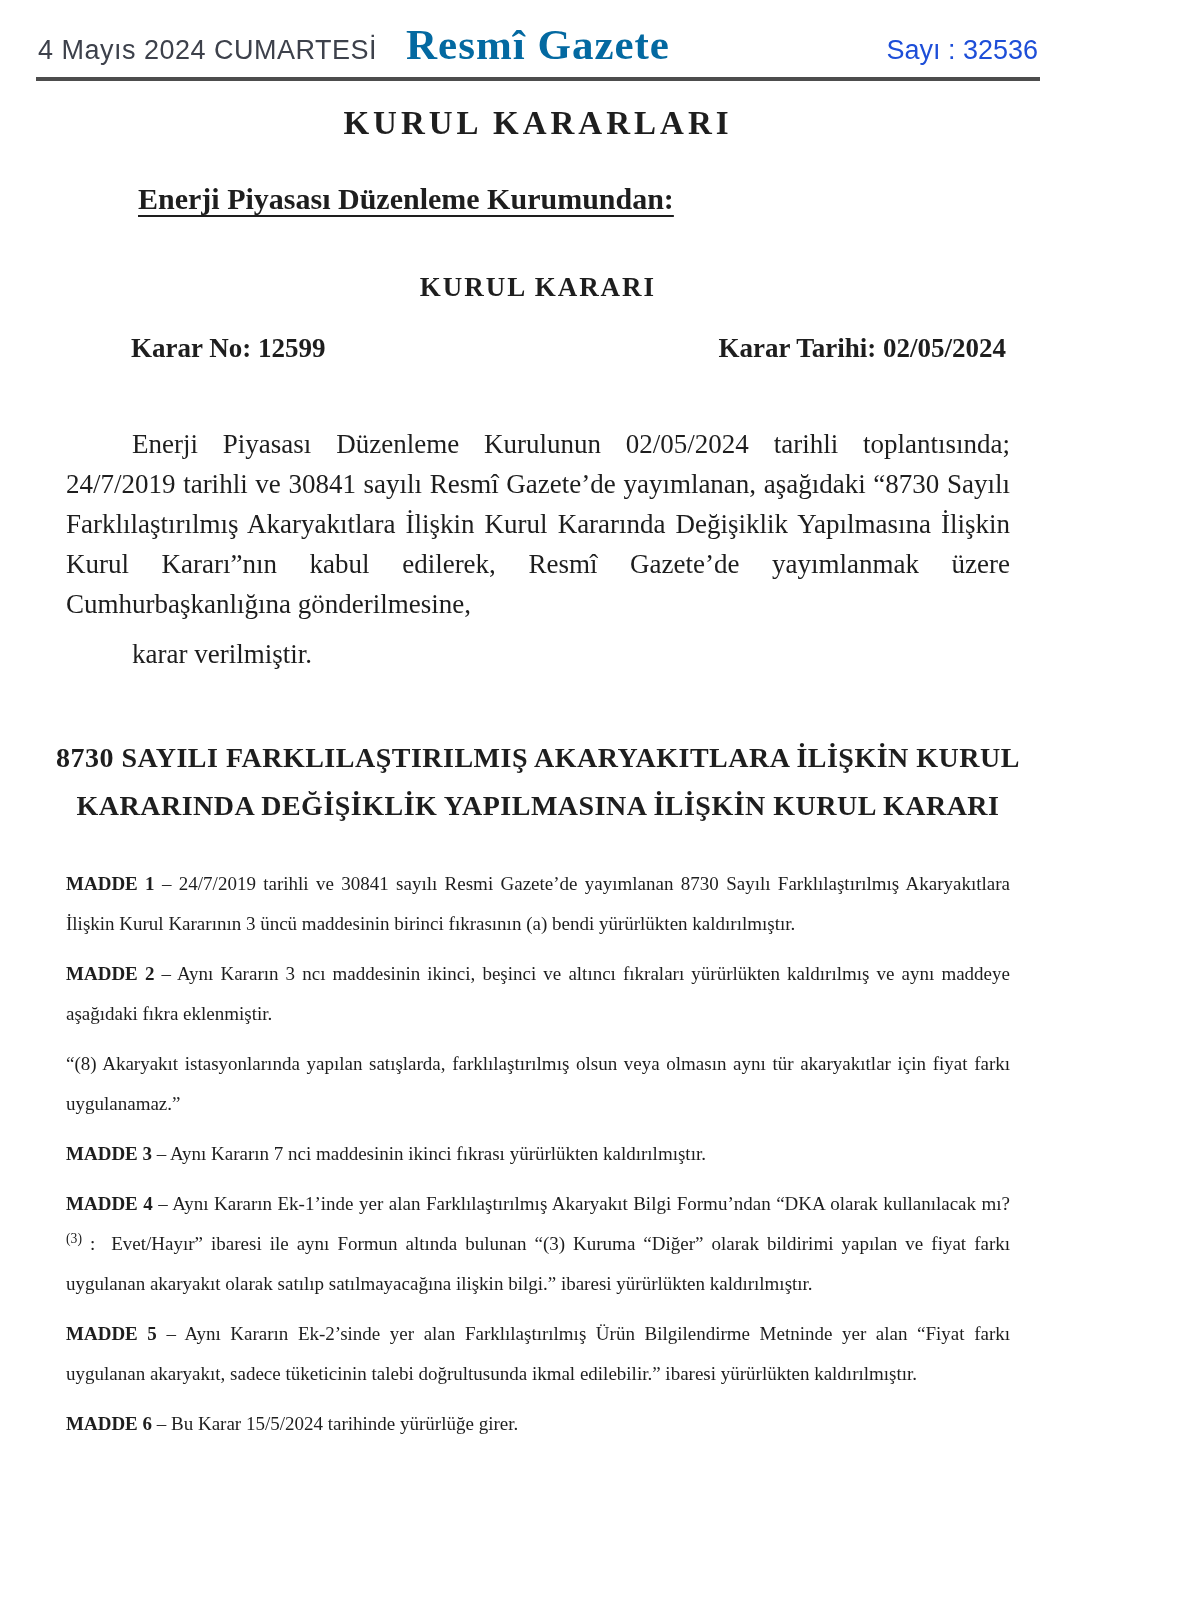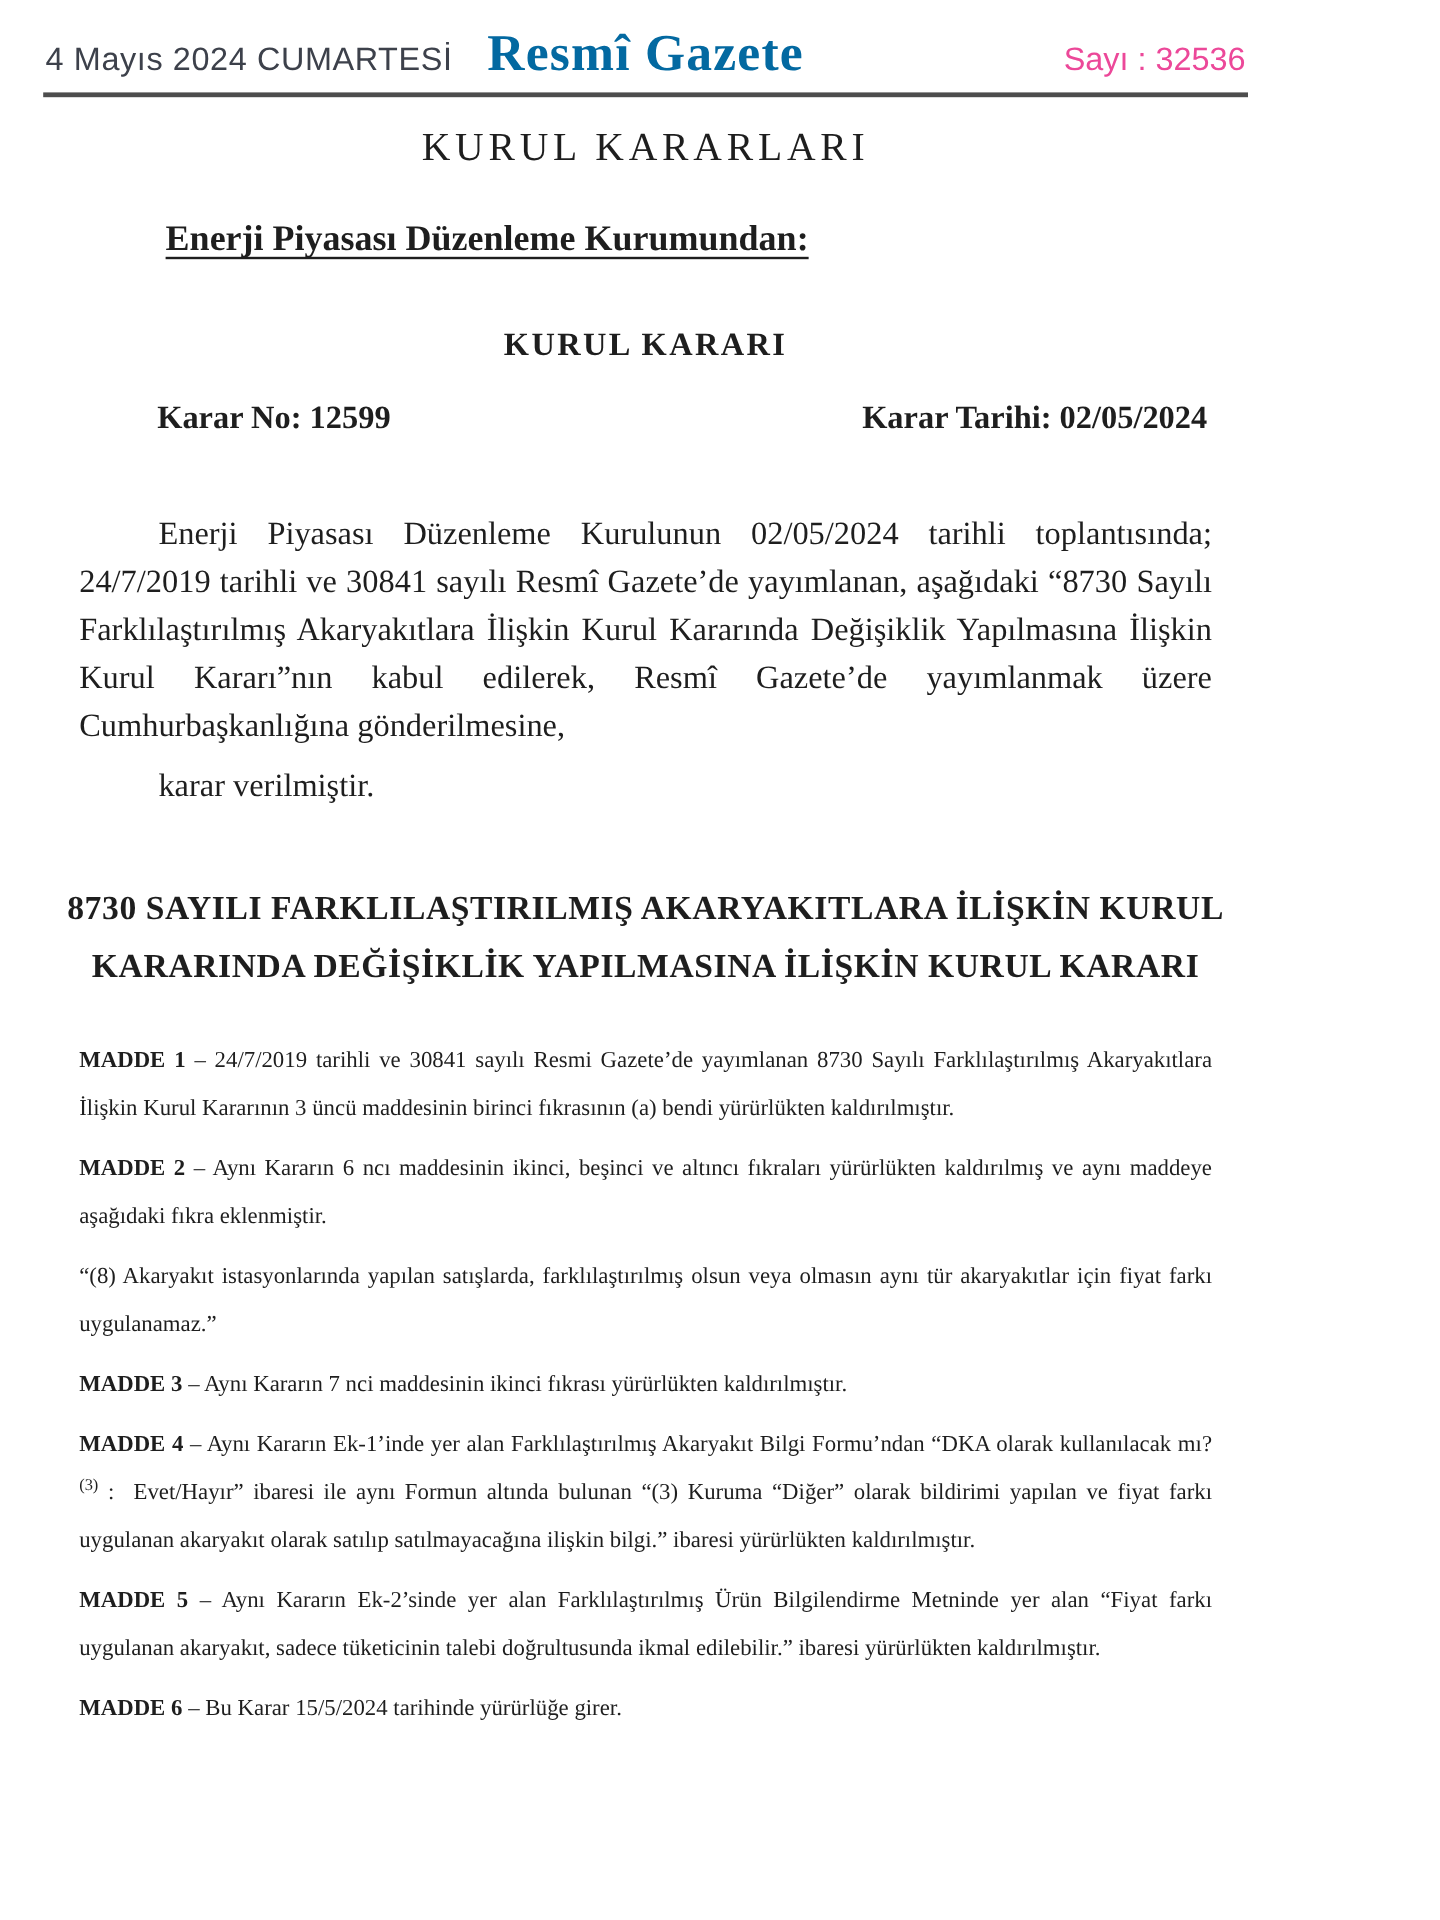--- a/index.html
+++ b/index.html
@@ -16,26 +16,26 @@
   .hdr-date {
     flex: 1; font-family: "Liberation Sans", sans-serif;
     font-size: 27px; color: #3d414b; letter-spacing: 0.5px;
   }
   .hdr-masthead {
     flex: 0 0 auto; font-size: 43px; font-weight: bold; color: #0369a1;
     letter-spacing: 1px;
   }
   .hdr-issue {
     flex: 1; text-align: right; font-family: "Liberation Sans", sans-serif;
-    font-size: 27px; color: #ec4899;
+    font-size: 27px; color: #1d4ed8;
   }
   .rule { margin: 8px 36px 0 36px; border-top: 4px solid #4d4d4d; height: 0; }
 
   
-  .section-title { margin-top: 24px; text-align: center; font-size: 33px; font-weight: normal; letter-spacing: 4px; }
+  .section-title { margin-top: 24px; text-align: center; font-size: 33px; font-weight: bold; letter-spacing: 4px; }
   .from-wrap { margin: 40px 0 0 138px; }
   .from-line {
     font-size: 30px; font-weight: bold;
     text-decoration: underline; text-decoration-thickness: 2px; text-underline-offset: 6px; text-align: right;
   }
   .decision-title { margin-top: 56px; text-align: center; font-size: 27px; font-weight: bold; letter-spacing: 2px; }
 
   .meta-row { display: flex; justify-content: space-between; margin: 30px 70px 0 131px; font-size: 27px; font-weight: bold; }
 
   p { margin: 0; }
@@ -86,21 +86,21 @@
 
   <div class="decree-heading">
     <div>8730 SAYILI FARKLILAŞTIRILMIŞ AKARYAKITLARA İLİŞKİN KURUL</div>
     <div>KARARINDA DEĞİŞİKLİK YAPILMASINA İLİŞKİN KURUL KARARI</div>
   </div>
 
   <div class="articles">
 
     <p class="article"><span class="lbl">MADDE 1</span> <span>–  24/7/2019 tarihli ve 30841 sayılı Resmi Gazete’de yayımlanan 8730 Sayılı Farklılaştırılmış Akaryakıtlara İlişkin Kurul Kararının 3 üncü maddesinin birinci fıkrasının (a) bendi yürürlükten kaldırılmıştır.</span></p>
 
-    <p class="article"><span class="lbl">MADDE 2</span> <span>– Aynı Kararın 6 ncı maddesinin ikinci, beşinci ve altıncı fıkraları yürürlükten kaldırılmış ve aynı maddeye aşağıdaki fıkra eklenmiştir.</span></p>
+    <p class="article"><span class="lbl">MADDE 2</span> <span>– Aynı Kararın 3 ncı maddesinin ikinci, beşinci ve altıncı fıkraları yürürlükten kaldırılmış ve aynı maddeye aşağıdaki fıkra eklenmiştir.</span></p>
 
     <p class="article">“(8) Akaryakıt istasyonlarında yapılan satışlarda, farklılaştırılmış olsun veya olmasın aynı tür akaryakıtlar için fiyat farkı uygulanamaz.”</p>
 
     <p class="article"><span class="lbl">MADDE 3</span> <span>– Aynı Kararın 7 nci maddesinin ikinci fıkrası yürürlükten kaldırılmıştır.</span></p>
 
     <p class="article"><span class="lbl">MADDE 4</span> <span>– Aynı Kararın Ek-1’inde yer alan Farklılaştırılmış Akaryakıt Bilgi Formu’ndan “DKA olarak kullanılacak mı?</span><sup>(3)</sup><span> :&nbsp;&nbsp;Evet/Hayır” ibaresi ile aynı Formun altında bulunan “(3) Kuruma “Diğer” olarak bildirimi yapılan ve fiyat farkı uygulanan akaryakıt olarak satılıp satılmayacağına ilişkin bilgi.” ibaresi yürürlükten kaldırılmıştır.</span></p>
 
     <p class="article"><span class="lbl">MADDE 5</span> <span>– Aynı Kararın Ek-2’sinde yer alan Farklılaştırılmış Ürün Bilgilendirme Metninde yer alan “Fiyat farkı uygulanan akaryakıt, sadece tüketicinin talebi doğrultusunda ikmal edilebilir.” ibaresi yürürlükten kaldırılmıştır.</span></p>
 
     <p class="article"><span class="lbl">MADDE 6</span> <span>– Bu Karar 15/5/2024 tarihinde yürürlüğe girer.</span></p>

